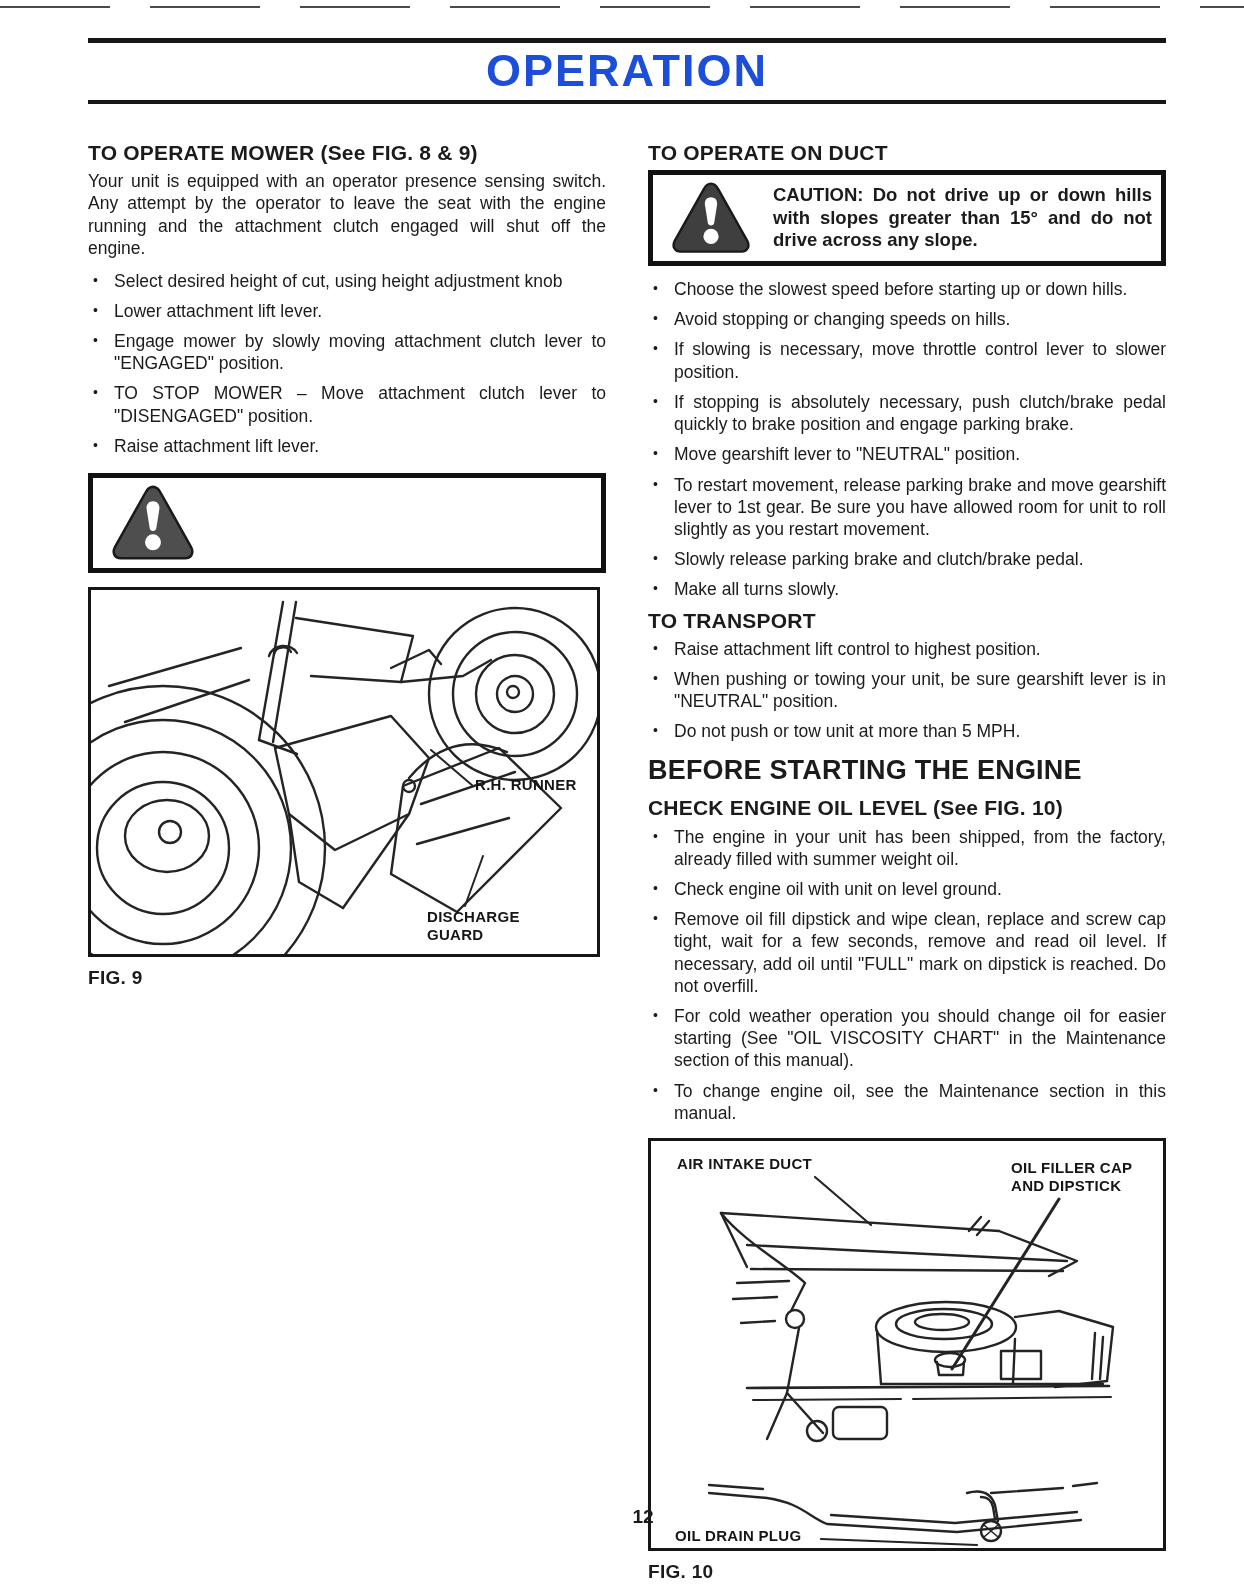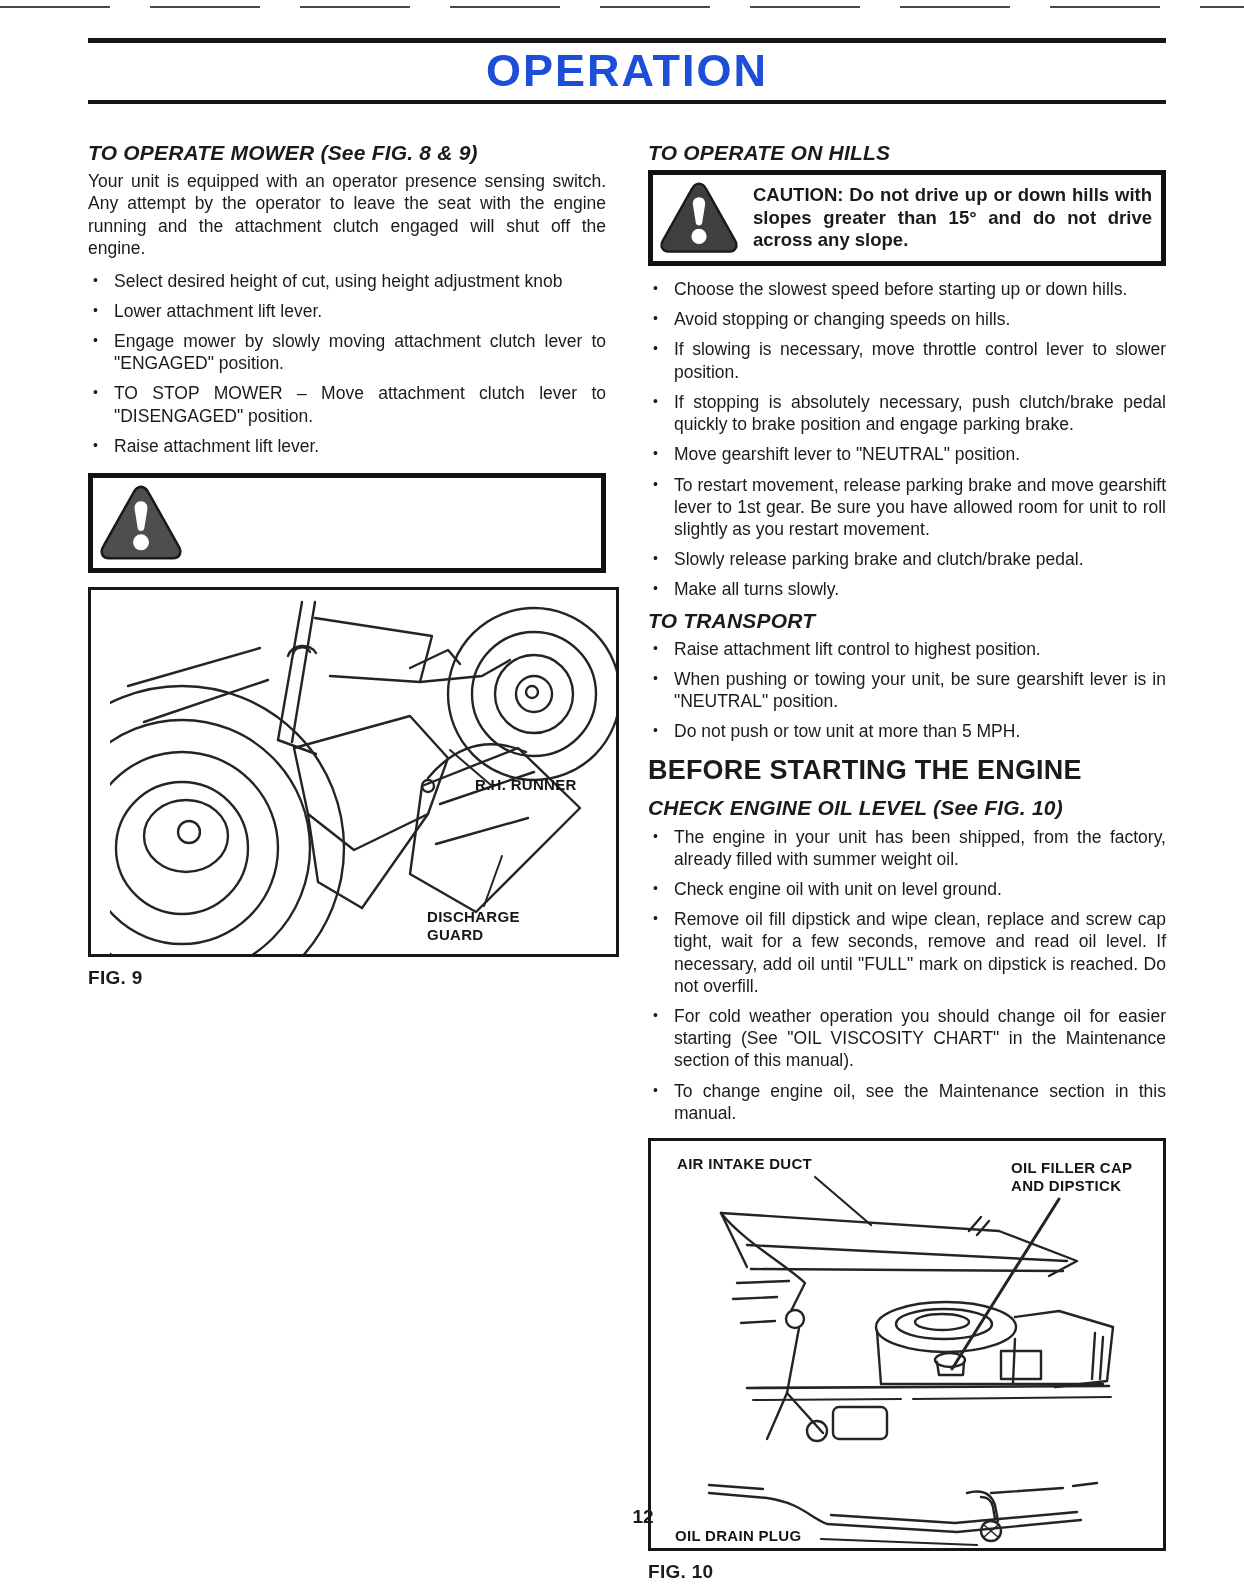--- a/index.html
+++ b/index.html
@@ -14,38 +14,38 @@
   }
   .header{position:absolute;top:38px;left:88px;width:1078px;}
   .rule{height:5px;background:#161616;}
   .rule.r2{height:4px;}
   .page-title{
     margin:2px 0 3px;text-align:center;font-size:45px;font-weight:bold;
     letter-spacing:2px;color:#1d4ed8;
   }
   .columns{position:absolute;top:141px;left:88px;width:1078px;display:flex;gap:42px;}
   .col{width:518px;}
-  h2{font-size:21px;font-weight:bold;margin:0 0 5px 0;letter-spacing:.2px;font-style:italic;}
+  h2{font-size:21px;font-weight:bold;margin:0 0 5px 0;letter-spacing:.2px;}
   .big-heading{font-size:27px;font-weight:bold;margin:12px 0 10px 0;letter-spacing:.2px;}
   .body-text{font-size:17.5px;line-height:1.28;text-align:justify;margin:0 0 10px 0;}
   ul.bullets{list-style:none;margin:10px 0 6px 0;padding:0;}
   ul.bullets li{display:flex;gap:11px;margin:0 0 8px 0;font-size:17.5px;line-height:1.27;}
   ul.bullets .marker{flex:none;width:15px;text-align:center;font-size:14px;padding-top:2px;}
   ul.bullets .btxt{text-align:justify;flex:1;}
   .caution-box{
-    border:5px solid #111;padding:6px 9px 6px 6px;display:flex;align-items:center;gap:14px;
+    border:5px solid #111;padding:6px 9px 6px 18px;display:flex;align-items:center;gap:22px;
     margin:16px 0 14px 0;background:#fff;
   }
   .caution-box .cicon{flex:none;width:84px;height:78px;}
   .caution-box .ctext{font-weight:bold;font-size:18.5px;line-height:1.22;text-align:justify;}
   .figure{position:relative;border:3px solid #161616;background:#fff;}
   .figure svg{display:block;}
   .fig-label{position:absolute;font-weight:bold;font-size:15px;letter-spacing:.3px;white-space:nowrap;line-height:18px;color:#161616;}
   .fig-caption{font-weight:bold;font-size:19px;margin:10px 0 0 0;letter-spacing:.3px;}
-  #fig9{width:506px;height:364px;margin-top:12px;padding-left:19px;}
+  #fig9{width:506px;height:364px;margin-top:12px;}
   #fig10{width:512px;height:407px;margin-top:14px;}
   .page-number{
     position:absolute;top:1506px;left:0;width:1244px;text-align:center;
     font-size:19px;font-weight:bold;padding-left:21px;
   }
   .lineart{stroke:#242424;fill:none;stroke-width:2.4;stroke-linecap:round;stroke-linejoin:round;}
 </style>
 </head>
 <body>
 
@@ -140,21 +140,21 @@
           </g>
         </svg>
         <div class="fig-label" style="left:384px;top:186px;">R.H. RUNNER</div>
         <div class="fig-label" style="left:336px;top:318px;">DISCHARGE</div>
         <div class="fig-label" style="left:336px;top:336px;">GUARD</div>
       </div>
       <div class="fig-caption">FIG. 9</div>
     </div>
 
     <div class="col">
-      <h2>TO OPERATE ON HILLS</h2>
+      <h2>TO OPERATE ON DUCT</h2>
 
       <div class="caution-box" style="margin:4px 0 12px 0;">
         <svg class="cicon" style="width:80px;height:74px;" viewBox="0 0 100 92">
           <path d="M50 3 C54 3 57 6 59 10 L95 74 C99 81 96 88 88 88 L12 88 C4 88 1 81 5 74 L41 10 C43 6 46 3 50 3 Z" fill="#3f3f3f" stroke="#1a1a1a" stroke-width="3"></path>
           <path d="M50 20 C55.5 20 58.5 24.5 57.5 30 L54 52 C53.5 56.5 46.5 56.5 46 52 L42.5 30 C41.5 24.5 44.5 20 50 20 Z" fill="#ffffff"></path>
           <circle cx="50" cy="69" r="9.5" fill="#ffffff"></circle>
         </svg>
         <div class="ctext">CAUTION:  Do not drive up or down hills with slopes greater than 15° and do not drive across any slope.</div>
       </div>
 

